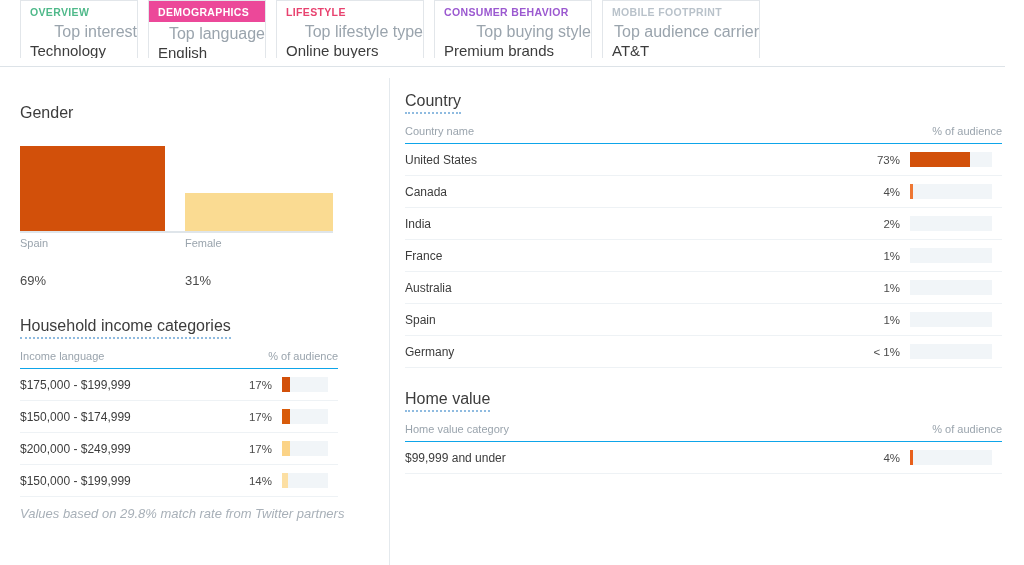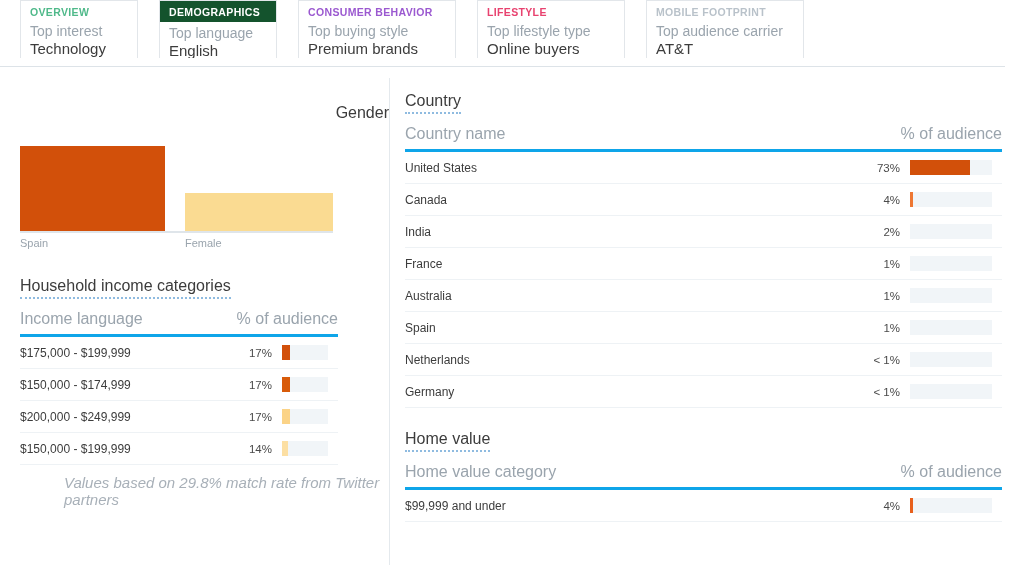--- a/index.html
+++ b/index.html
@@ -11,21 +11,21 @@
     overflow:hidden;
     position:relative;
   }
 
   
   .tabstrip{
     position:absolute;left:0;top:0;width:1005px;height:67px;
     border-bottom:1px solid #dde3e8;
     box-sizing:border-box;
   }
-  .tabs{display:flex;align-items:flex-start;padding-left:20px;gap:11px;}
+  .tabs{display:flex;align-items:flex-start;padding-left:20px;}
   .tab{
     width:118px;height:58px;
     border:1px solid #e2e6ea;
     border-bottom:none;
     box-sizing:border-box;
     background:#fff;
     margin-right:10px;
     position:relative;
     overflow:hidden;
   }
@@ -34,21 +34,21 @@
   .tab-cat{
     font-size:10.5px;letter-spacing:.35px;font-weight:bold;
     padding:5px 0 2px 9px;
     white-space:nowrap;
   }
   .tab.active .tab-cat{
     background:#f9b01e;color:#ffffff;
     padding:5px 9px 4px 9px;margin:0;
   }
   .tab-sub{
-    font-size:14px;color:#9aa4ad;padding:3px 0 0 9px;white-space:nowrap;
+    font-size:16px;color:#9aa4ad;padding:3px 0 0 9px;white-space:nowrap;text-align:right;
   }
   .tab-val{
     font-size:15px;color:#3c3c3c;padding:1px 0 0 9px;white-space:nowrap;
   }
 
   
   .col-left{
     position:absolute;left:0;top:78px;width:390px;height:487px;
     border-right:1px solid #e4e9ed;
     box-sizing:border-box;
@@ -63,44 +63,44 @@
     font-size:16px;font-weight:normal;color:#3c3c3c;
     margin:0;padding:0;
   }
   h2.sec.dotted{
     display:inline-block;
     border-bottom:2px dotted #8fbbe0;
     padding-bottom:2px;
   }
 
   
-  .gender-wrap{padding:12px 0 0 20px;text-align:right;}
+  .gender-wrap{padding:12px 0 0 20px;}
   .gender-chart{
     position:relative;height:92px;width:313px;margin-top:17px;
     border-bottom:2px solid #dfe5ea;
   }
   .gbar{position:absolute;bottom:0;}
   .gbar.male{left:0;width:145px;background:#d2500a;}
   .gbar.female{left:165px;width:148px;background:#fadb92;}
   .glabels{position:relative;width:313px;height:18px;margin-top:4px;}
   .glabels span{position:absolute;font-size:11px;color:#9aa4ad;}
   .glabels span.m{left:0;}
   .glabels span.f{left:165px;}
   .gvals{position:relative;width:313px;height:22px;margin-top:18px;}
   .gvals span{position:absolute;font-size:13px;color:#4a4a4a;}
   .gvals span.m{left:0;}
   .gvals span.f{left:165px;}
 
   
   .tbl-wrap{padding-left:20px;}
   .tbl{width:100%;border-collapse:collapse;}
   .tbl th{
-    font-size:16px;font-weight:normal;color:#9aa4ad;
+    font-size:11px;font-weight:normal;color:#9aa4ad;
     text-align:left;padding:6px 0 6px 0;
-    border-bottom:3px solid #0ea5e9;
+    border-bottom:1px solid #0ea5e9;
   }
   .tbl th.num{text-align:right;}
   .tbl td{
     font-size:12px;color:#3c3c3c;
     padding:0;height:31px;
     border-bottom:1px solid #eef2f5;
     vertical-align:middle;
   }
   .tbl tr:last-child td{border-bottom:1px solid #eef2f5;}
   .tbl td.num{text-align:right;font-size:11.5px;color:#4a4a4a;padding-right:0;}
@@ -109,53 +109,52 @@
     position:relative;height:15px;background:#f1f5f8;
   }
   .track .fill{position:absolute;left:0;top:0;bottom:0;}
 
   
   .col-left .track{width:46px;}
   
   .col-right .track{width:82px;}
 
   .footnote{
-    font-size:15px;color:#a8b0b8;font-style:italic;
+    font-size:13px;color:#a8b0b8;font-style:italic;
     padding:9px 0 0 0;
-    margin-left:44px;
   }
 
   .sec-block{margin-top:22px;}
   .right-inner{padding:14px 22px 0 14px;}
   .left-inner{padding-top:14px;}
 </style>
 </head>
 <body>
 
 <div class="tabstrip">
   <div class="tabs" id="tabs">
       <div class="tab ">
         <div class="tab-cat" style="color: rgb(79, 185, 138);">OVERVIEW</div>
         <div class="tab-sub">Top interest</div>
         <div class="tab-val">Technology</div>
       </div>
       <div class="tab  active">
-        <div class="tab-cat" style="background: #14532d; color: rgb(255, 255, 255);">DEMOGRAPHICS</div>
+        <div class="tab-cat" style="background: #ec4899; color: rgb(255, 255, 255);">DEMOGRAPHICS</div>
         <div class="tab-sub">Top language</div>
         <div class="tab-val">English</div>
+      </div>
+      <div class="tab wide">
+        <div class="tab-cat" style="color: rgb(232, 66, 111);">LIFESTYLE</div>
+        <div class="tab-sub">Top lifestyle type</div>
+        <div class="tab-val">Online buyers</div>
       </div>
       <div class="tab wide2">
         <div class="tab-cat" style="color: rgb(155, 89, 208);">CONSUMER BEHAVIOR</div>
         <div class="tab-sub">Top buying style</div>
         <div class="tab-val">Premium brands</div>
-      </div>
-      <div class="tab wide">
-        <div class="tab-cat" style="color: rgb(232, 66, 111);">LIFESTYLE</div>
-        <div class="tab-sub">Top lifestyle type</div>
-        <div class="tab-val">Online buyers</div>
       </div>
       <div class="tab wide2">
         <div class="tab-cat" style="color: rgb(185, 194, 202);">MOBILE FOOTPRINT</div>
         <div class="tab-sub">Top audience carrier</div>
         <div class="tab-val">AT&amp;T</div>
       </div>
     </div>
 </div>
 
 <div class="col-left">
@@ -163,20 +162,24 @@
 
     <div class="gender-wrap">
       <h2 class="sec">Gender</h2>
       <div class="gender-chart">
         <div class="gbar male" id="gbar-male" style="height: 85px; background: rgb(210, 80, 10);"></div>
         <div class="gbar female" id="gbar-female" style="height: 38px; background: rgb(250, 219, 146);"></div>
       </div>
       <div class="glabels">
         <span class="m">Spain</span>
         <span class="f">Female</span>
+      </div>
+      <div class="gvals">
+        <span class="m">69%</span>
+        <span class="f">31%</span>
       </div>
     </div>
 
     <div class="sec-block tbl-wrap">
       <h2 class="sec dotted">Household income categories</h2>
       <table class="tbl" style="width:318px;margin-top:5px;">
         <thead>
           <tr>
             <th>Income language</th>
             <th class="num" colspan="2">% of audience</th>
@@ -288,29 +291,20 @@
             <tr>
               <td>Spain</td>
               <td class="num" style="width: 48px;">1%</td>
               <td class="bar" style="width: 92px;">
                 <div class="track" style="width: 82px; background: rgb(241, 245, 248);">
                   <div class="fill" style="width: 2px; background: rgb(241, 245, 248);"></div>
                 </div>
               </td>
             </tr>
             <tr>
-              <td>Netherlands</td>
-              <td class="num" style="width: 48px;">&lt; 1%</td>
-              <td class="bar" style="width: 92px;">
-                <div class="track" style="width: 82px; background: rgb(241, 245, 248);">
-                  <div class="fill" style="width: 0px; background: rgb(241, 245, 248);"></div>
-                </div>
-              </td>
-            </tr>
-            <tr>
               <td>Germany</td>
               <td class="num" style="width: 48px;">&lt; 1%</td>
               <td class="bar" style="width: 92px;">
                 <div class="track" style="width: 82px; background: rgb(241, 245, 248);">
                   <div class="fill" style="width: 0px; background: rgb(241, 245, 248);"></div>
                 </div>
               </td>
             </tr>
           </tbody>
       </table>

